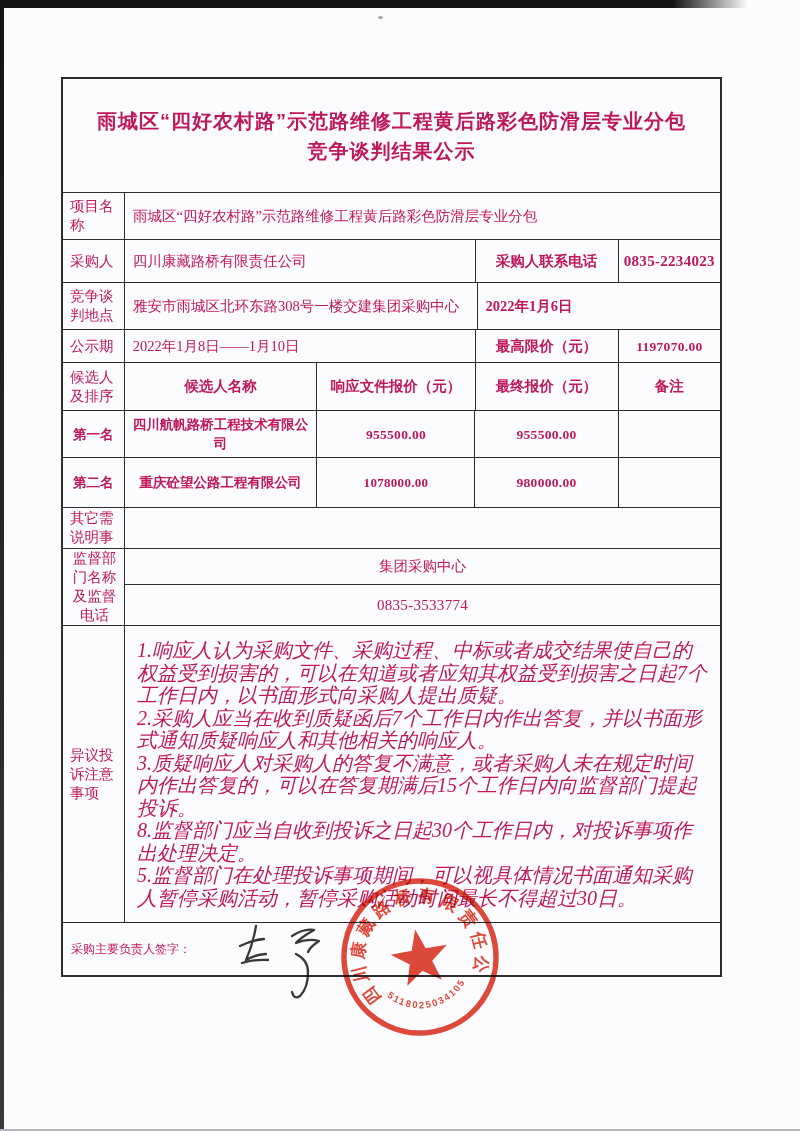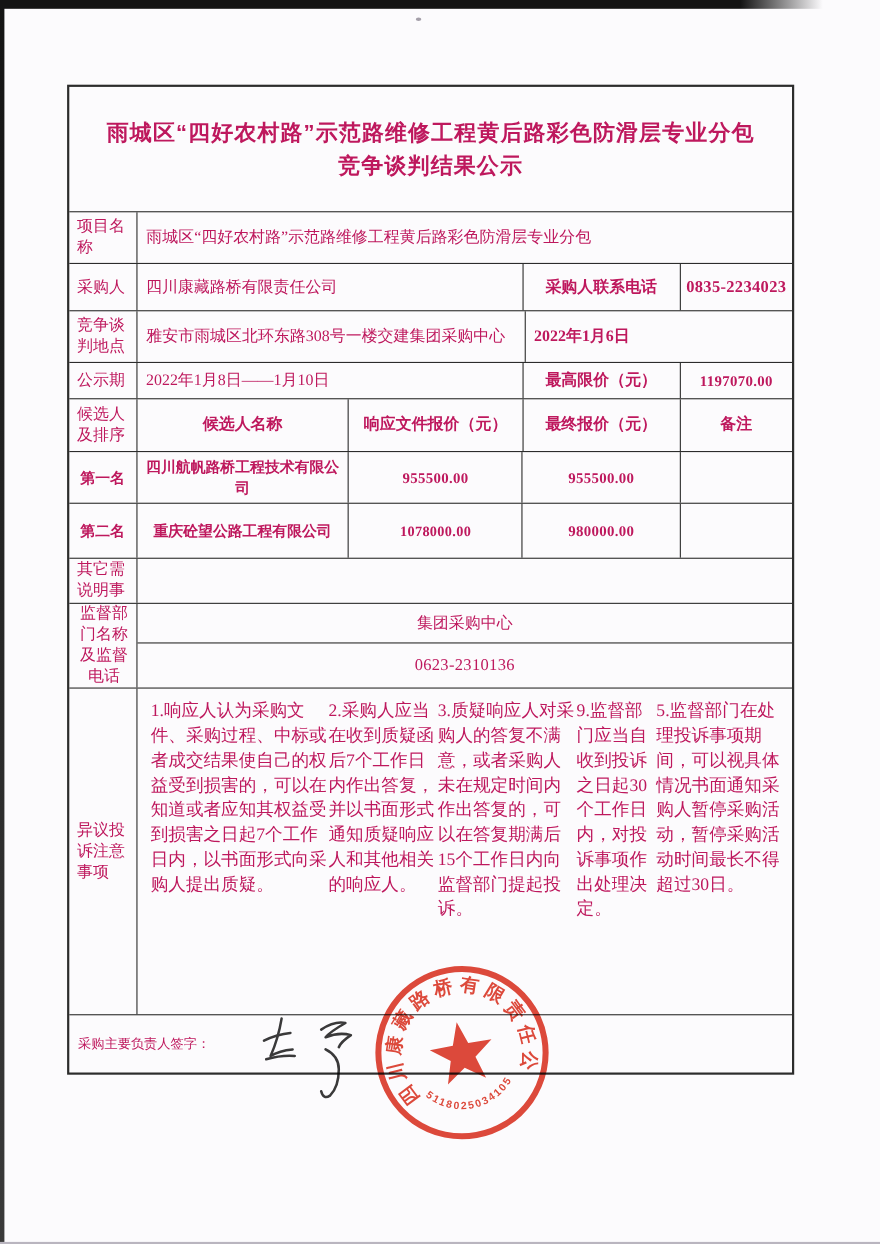--- a/index.html
+++ b/index.html
@@ -34,22 +34,22 @@
   .title-block{height:114px;display:flex;flex-direction:column;justify-content:center;align-items:center;
      font-family:"Liberation Sans","DejaVu Sans",sans-serif;font-weight:700;font-size:20px;
      line-height:30px;letter-spacing:1px;border-bottom:1.5px solid #2c2c2c;box-sizing:border-box;
      text-align:center;padding:0 30px;}
 
   .sup-right{flex:1;display:flex;flex-direction:column;}
   .sup-a{height:36px;border-bottom:1.5px solid #2c2c2c;box-sizing:border-box;display:flex;
      align-items:center;justify-content:center;font-size:14.5px;}
   .sup-b{flex:1;display:flex;align-items:center;justify-content:center;}
 
-  .notice-cell{flex:1;display:flex;justify-content:center;
-     padding:10px 10px 10px 12px;font-size:16px;line-height:22.5px;}
+  .notice-cell{flex:1;display:flex;flex-direction:column;justify-content:center;
+     padding:10px 10px 10px 12px;font-size:20px;line-height:22.5px;font-style:italic;}
   .notice-cell div{margin:0;}
 
   .sig-row{align-items:center;padding-left:8px;font-size:12px;}
 
   .signature-svg{position:absolute;left:226px;top:916px;z-index:3;mix-blend-mode:multiply;}
   .seal-svg{position:absolute;left:330px;top:867px;z-index:4;mix-blend-mode:multiply;opacity:.92;}
 </style>
 </head>
 <body>
 
@@ -117,31 +117,31 @@
 
     <div class="trow h-r8">
       <div class="c w-lab">其它需说明事</div>
       <div class="c grow last"></div>
     </div>
 
     <div class="trow h-r9">
       <div class="c w-lab" style="text-align:center;justify-content:center;">监督部门名称及监督电话</div>
       <div class="sup-right">
         <div class="sup-a">集团采购中心</div>
-        <div class="sup-b num">0623-2310136</div>
+        <div class="sup-b num">0835-3533774</div>
       </div>
     </div>
 
     <div class="trow h-r10">
       <div class="c w-lab">异议投诉注意事项</div>
       <div class="notice-cell">
         <div>1.响应人认为采购文件、采购过程、中标或者成交结果使自己的权益受到损害的，可以在知道或者应知其权益受到损害之日起7个工作日内，以书面形式向采购人提出质疑。</div>
         <div>2.采购人应当在收到质疑函后7个工作日内作出答复，并以书面形式通知质疑响应人和其他相关的响应人。</div>
         <div>3.质疑响应人对采购人的答复不满意，或者采购人未在规定时间内作出答复的，可以在答复期满后15个工作日内向监督部门提起投诉。</div>
-        <div>9.监督部门应当自收到投诉之日起30个工作日内，对投诉事项作出处理决定。</div>
+        <div>8.监督部门应当自收到投诉之日起30个工作日内，对投诉事项作出处理决定。</div>
         <div>5.监督部门在处理投诉事项期间，可以视具体情况书面通知采购人暂停采购活动，暂停采购活动时间最长不得超过30日。</div>
       </div>
     </div>
 
     <div class="trow h-r11 sig-row">
       <span>采购主要负责人签字：</span>
     </div>
   </div>
 
   <svg class="signature-svg" width="135" height="90" viewBox="0 0 135 90">

